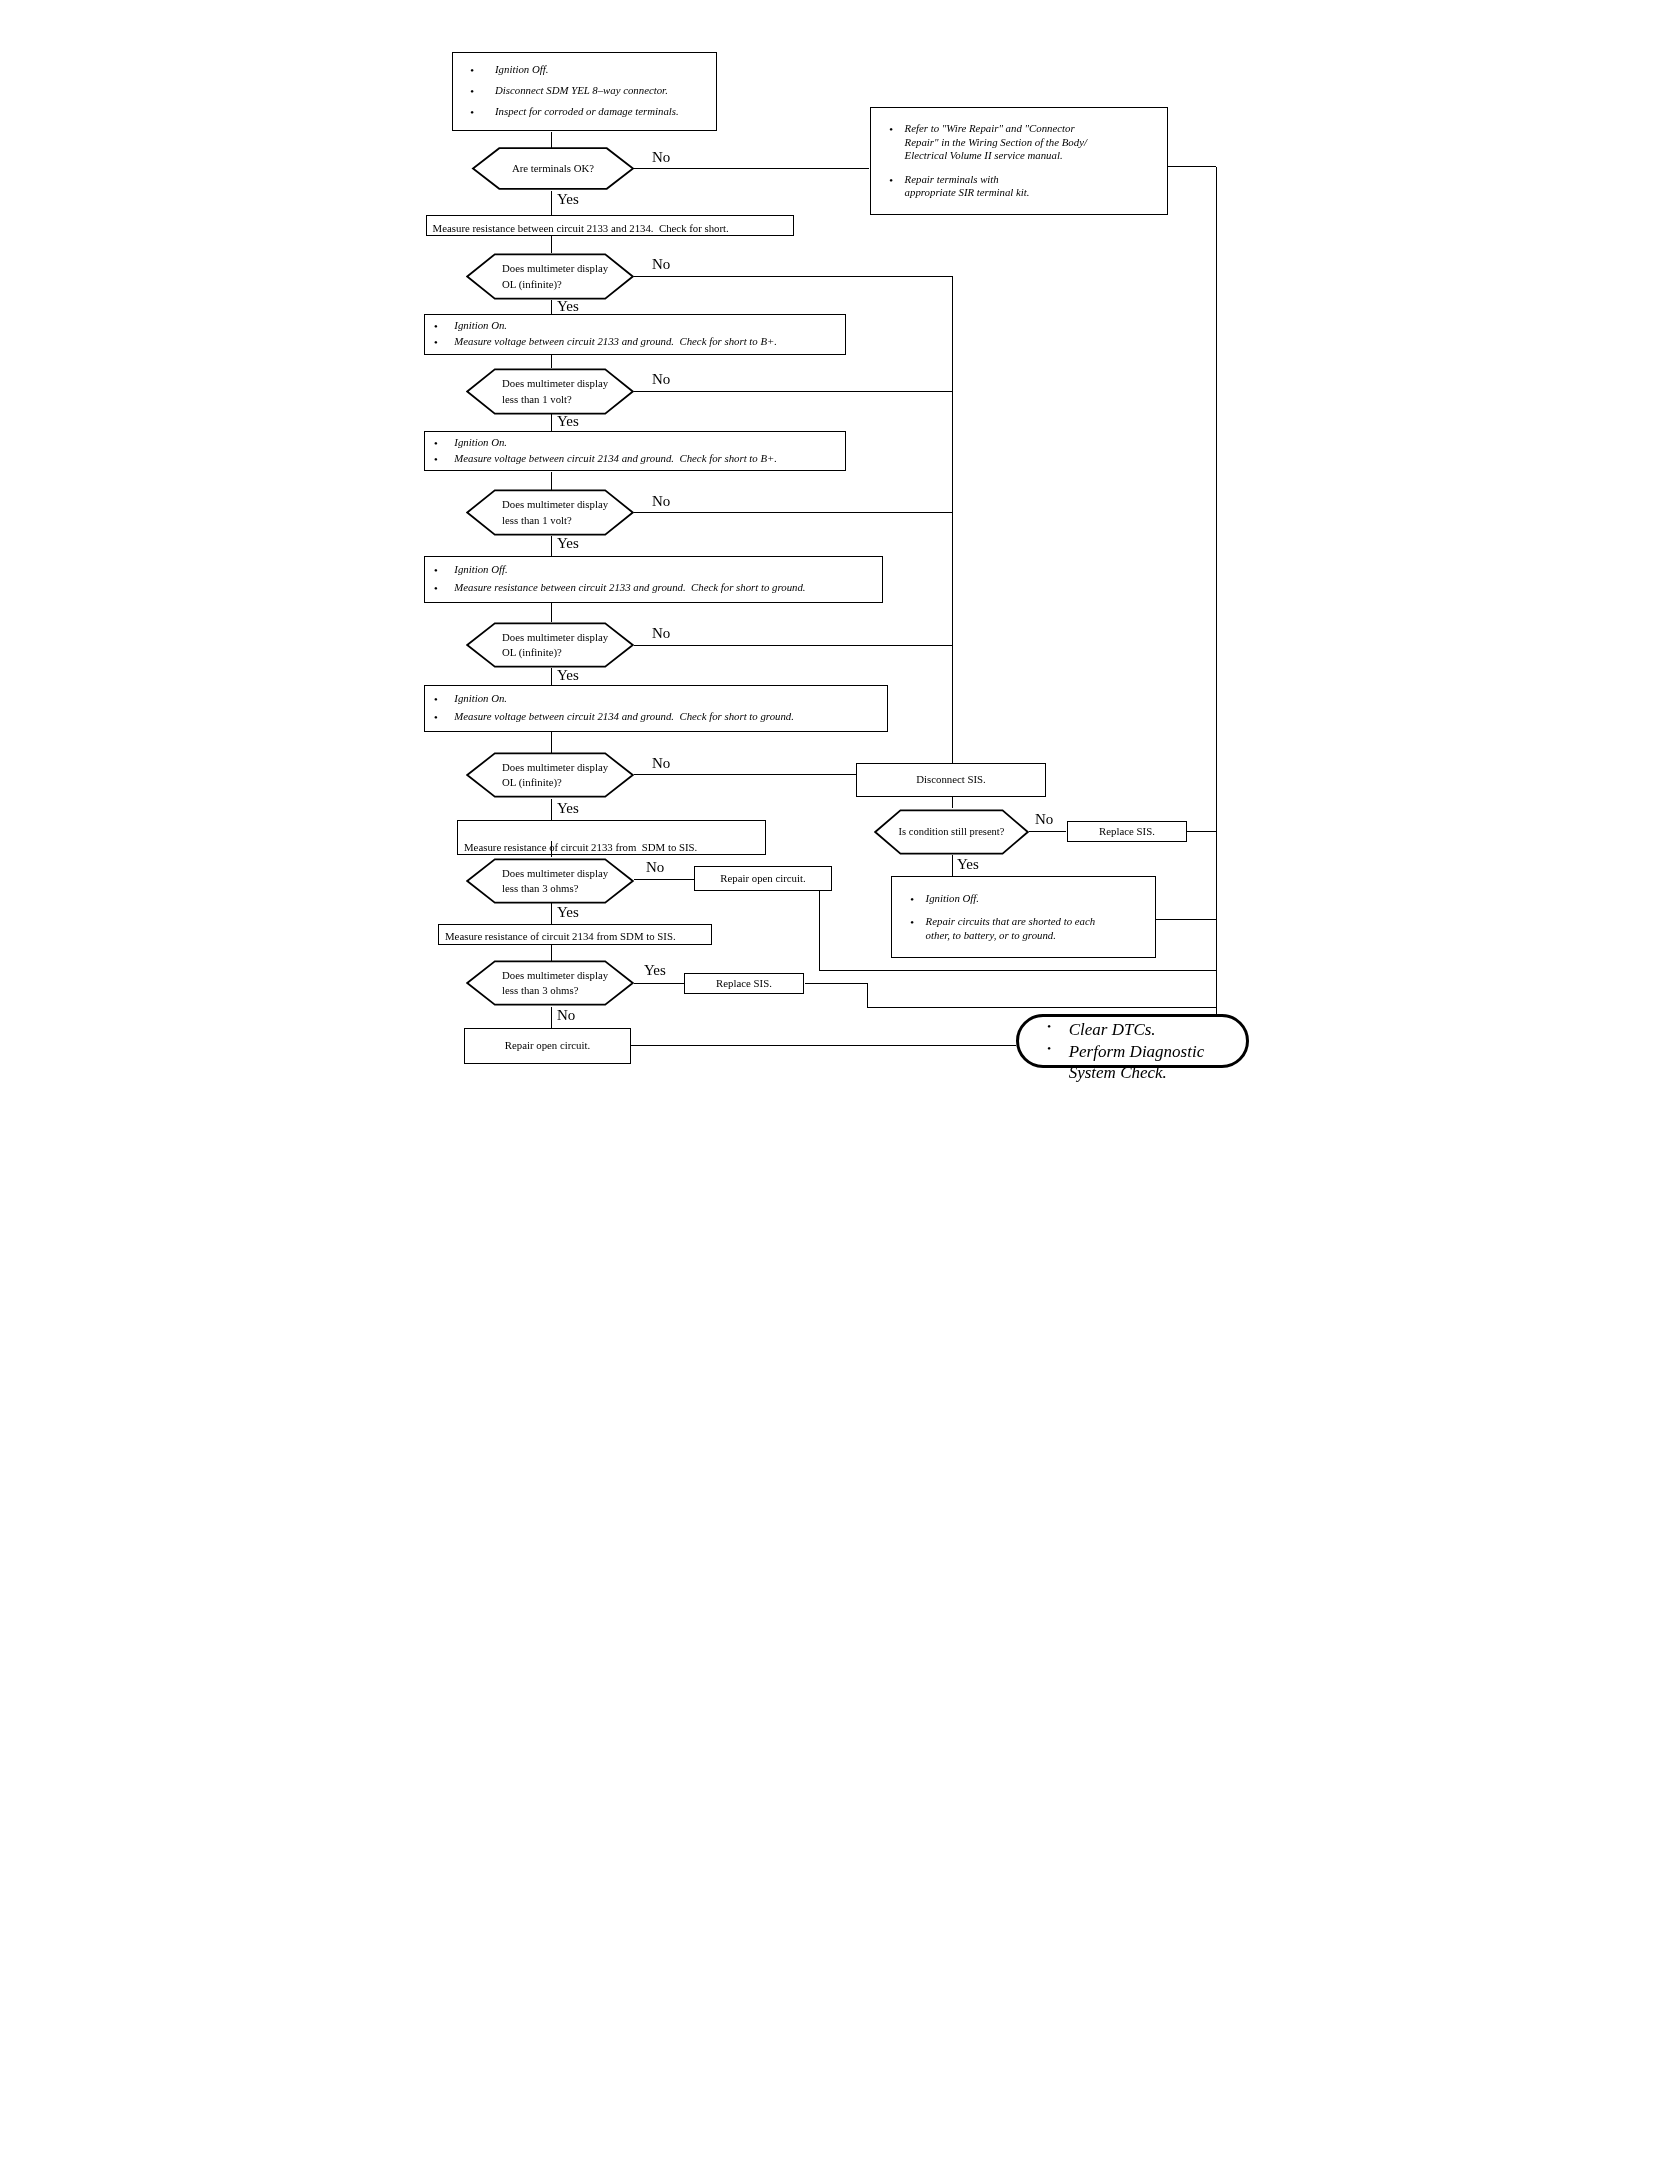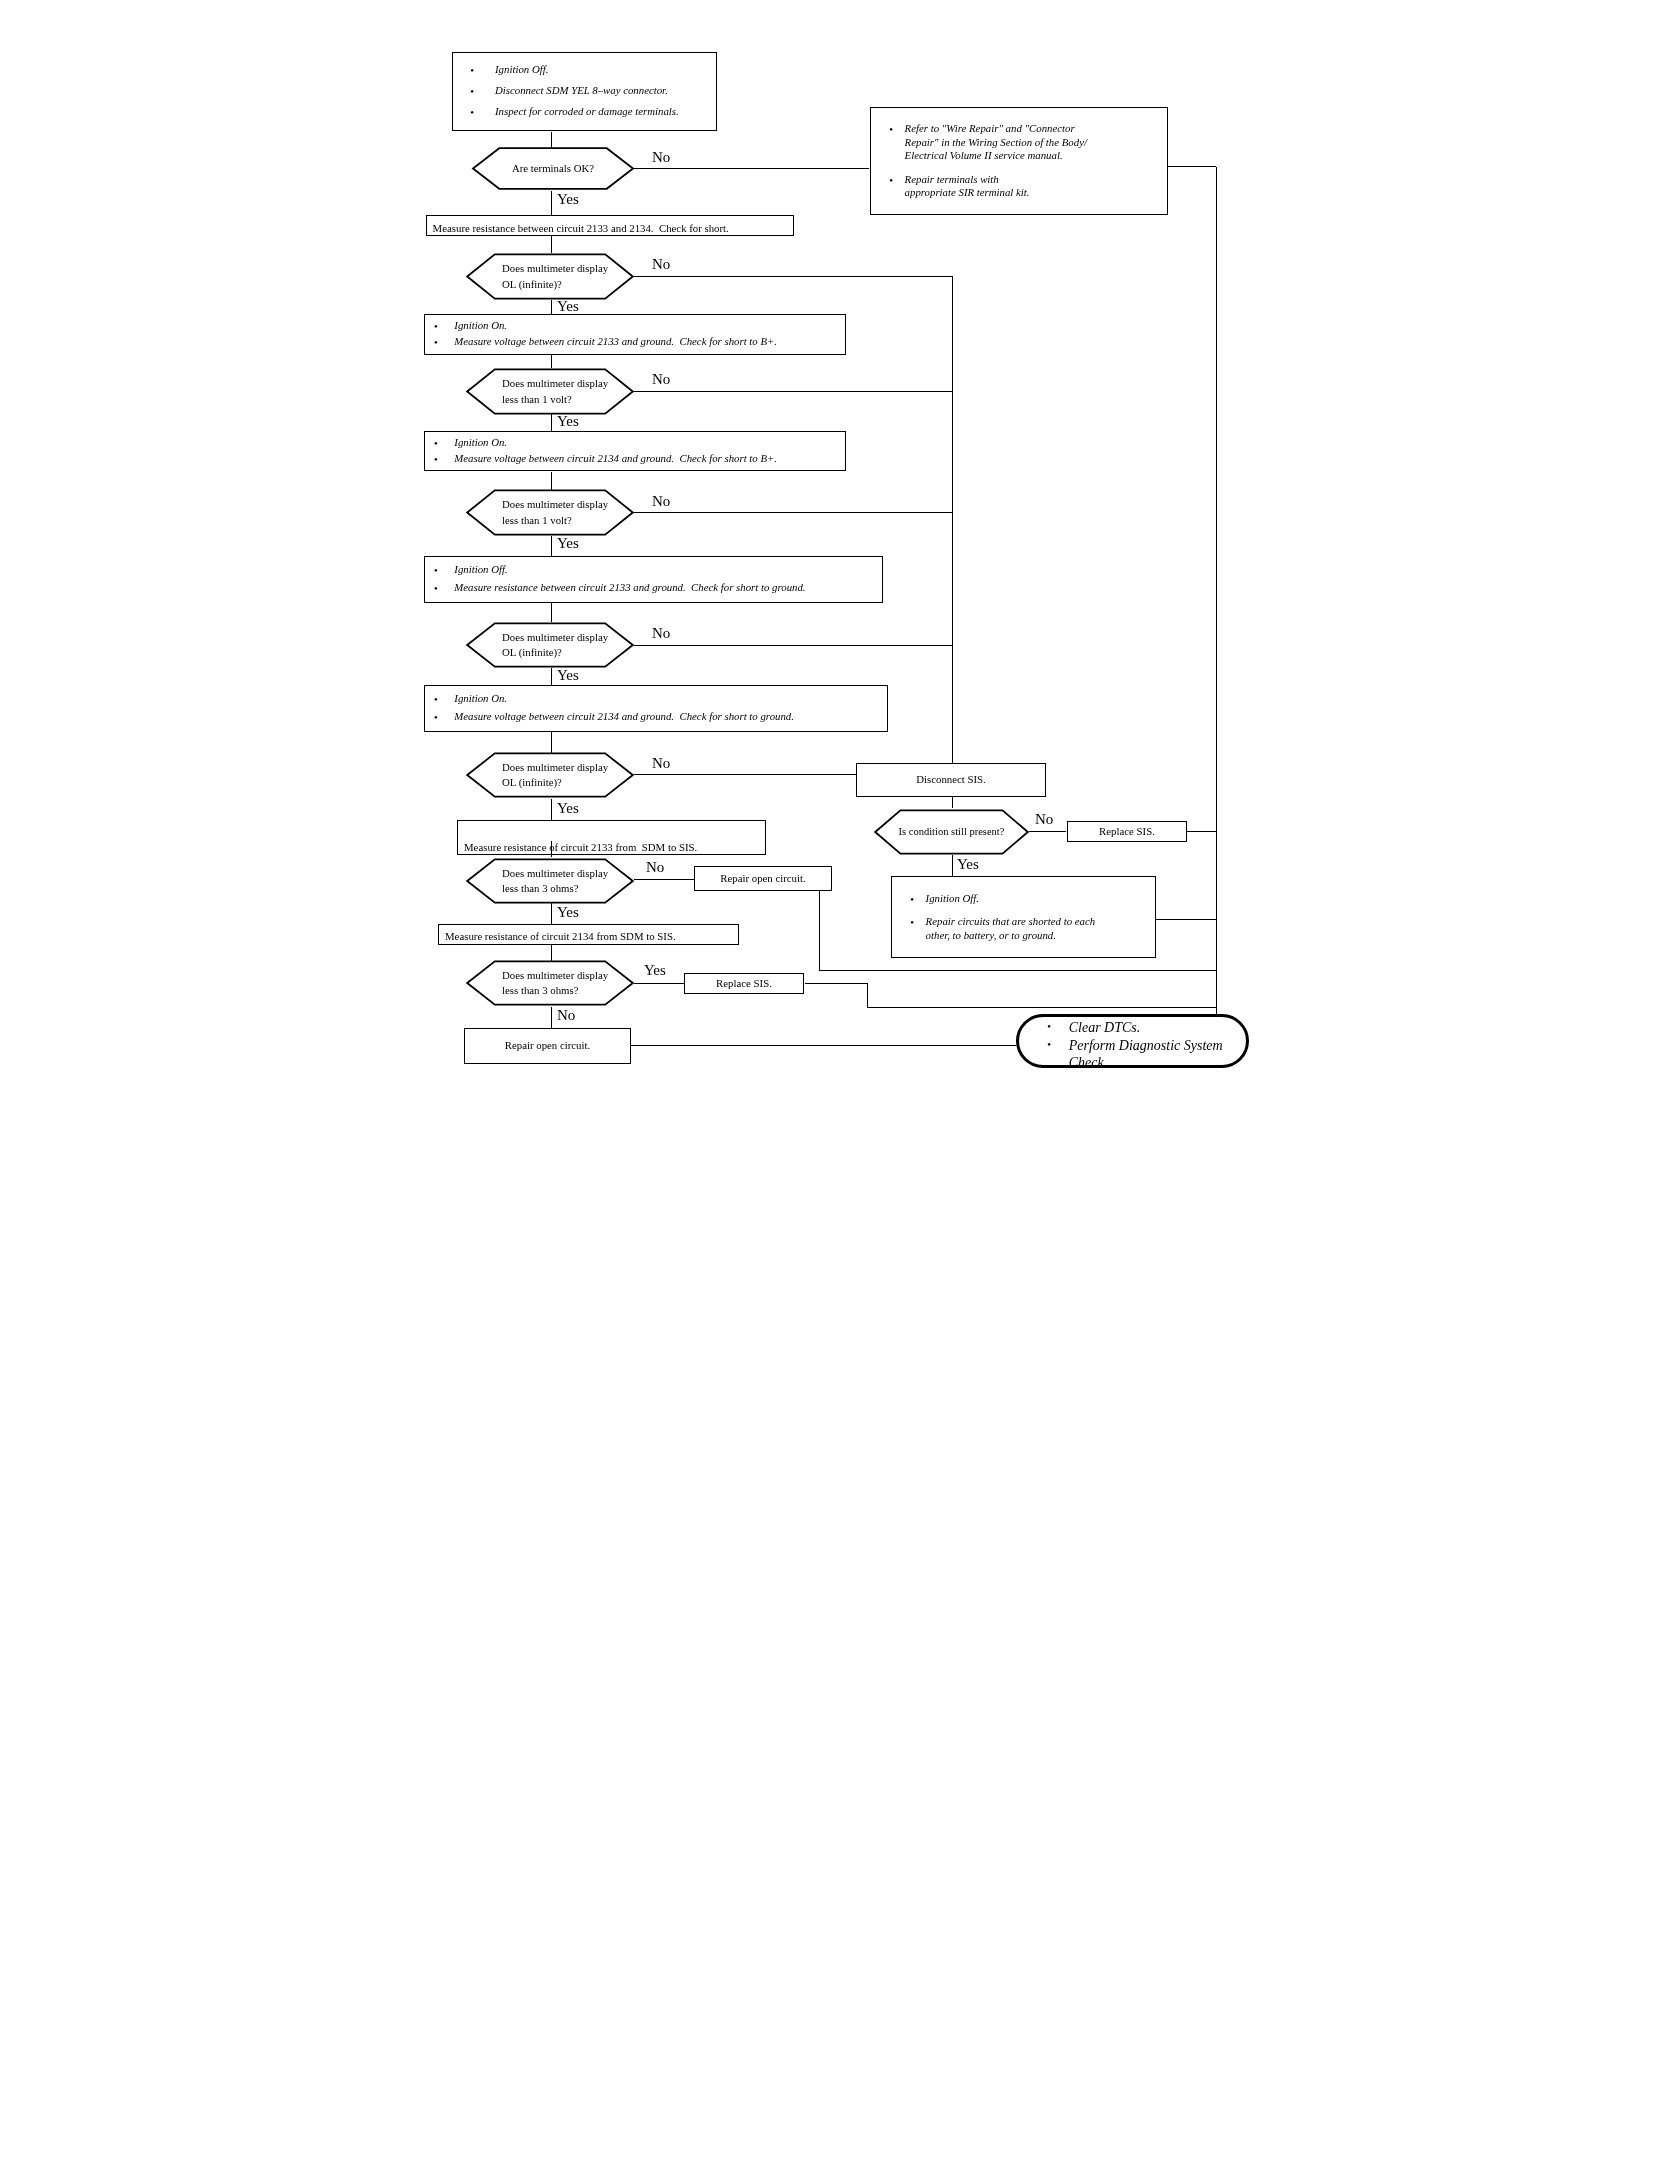--- a/index.html
+++ b/index.html
@@ -73,21 +73,21 @@
   .hex-text.ctr{left:0;right:0;text-align:center;font-size:10.5px;}
   .line{position:absolute;background:#000;}
   .lbl{
     position:absolute;
     font-size:15px;
     background:transparent;
   }
   .terminal{
     border-width:3px;
     border-radius:28px;
-    font-size:14px;
+    font-size:17px;
   }
 </style>
 </head>
 <body>
 
 <div id="canvas">
 
 
   <div class="box" style="left:33px;top:52px;width:265px;height:79px;">
     <div class="bullets pad-start">
@@ -209,21 +209,21 @@
     <div class="hex-text">
         <div>Does multimeter display</div>
         <div>less than 3 ohms?</div>
       </div>
   </div>
 
   <div class="box center" style="left:275px;top:866px;width:138px;height:25px;">
     <span>Repair open circuit.</span>
   </div>
 
-  <div class="box oneline" style="left:19px;top:924px;width:301px;height:20.5px;">
+  <div class="box oneline" style="left:19px;top:924px;width:274px;height:20.5px;">
     <span>Measure resistance of circuit 2134 from SDM to SIS.</span>
   </div>
 
   <div class="hex" style="left:47px;top:960px;width:168px;height:46px;">
     <svg width="168" height="46" viewBox="0 0 280 76">
         <polygon points="48,2 232,2 278,38 232,74 48,74 2,38" fill="#fff" stroke="#000" stroke-width="3"></polygon>
       </svg>
     <div class="hex-text">
         <div>Does multimeter display</div>
         <div>less than 3 ohms?</div>

